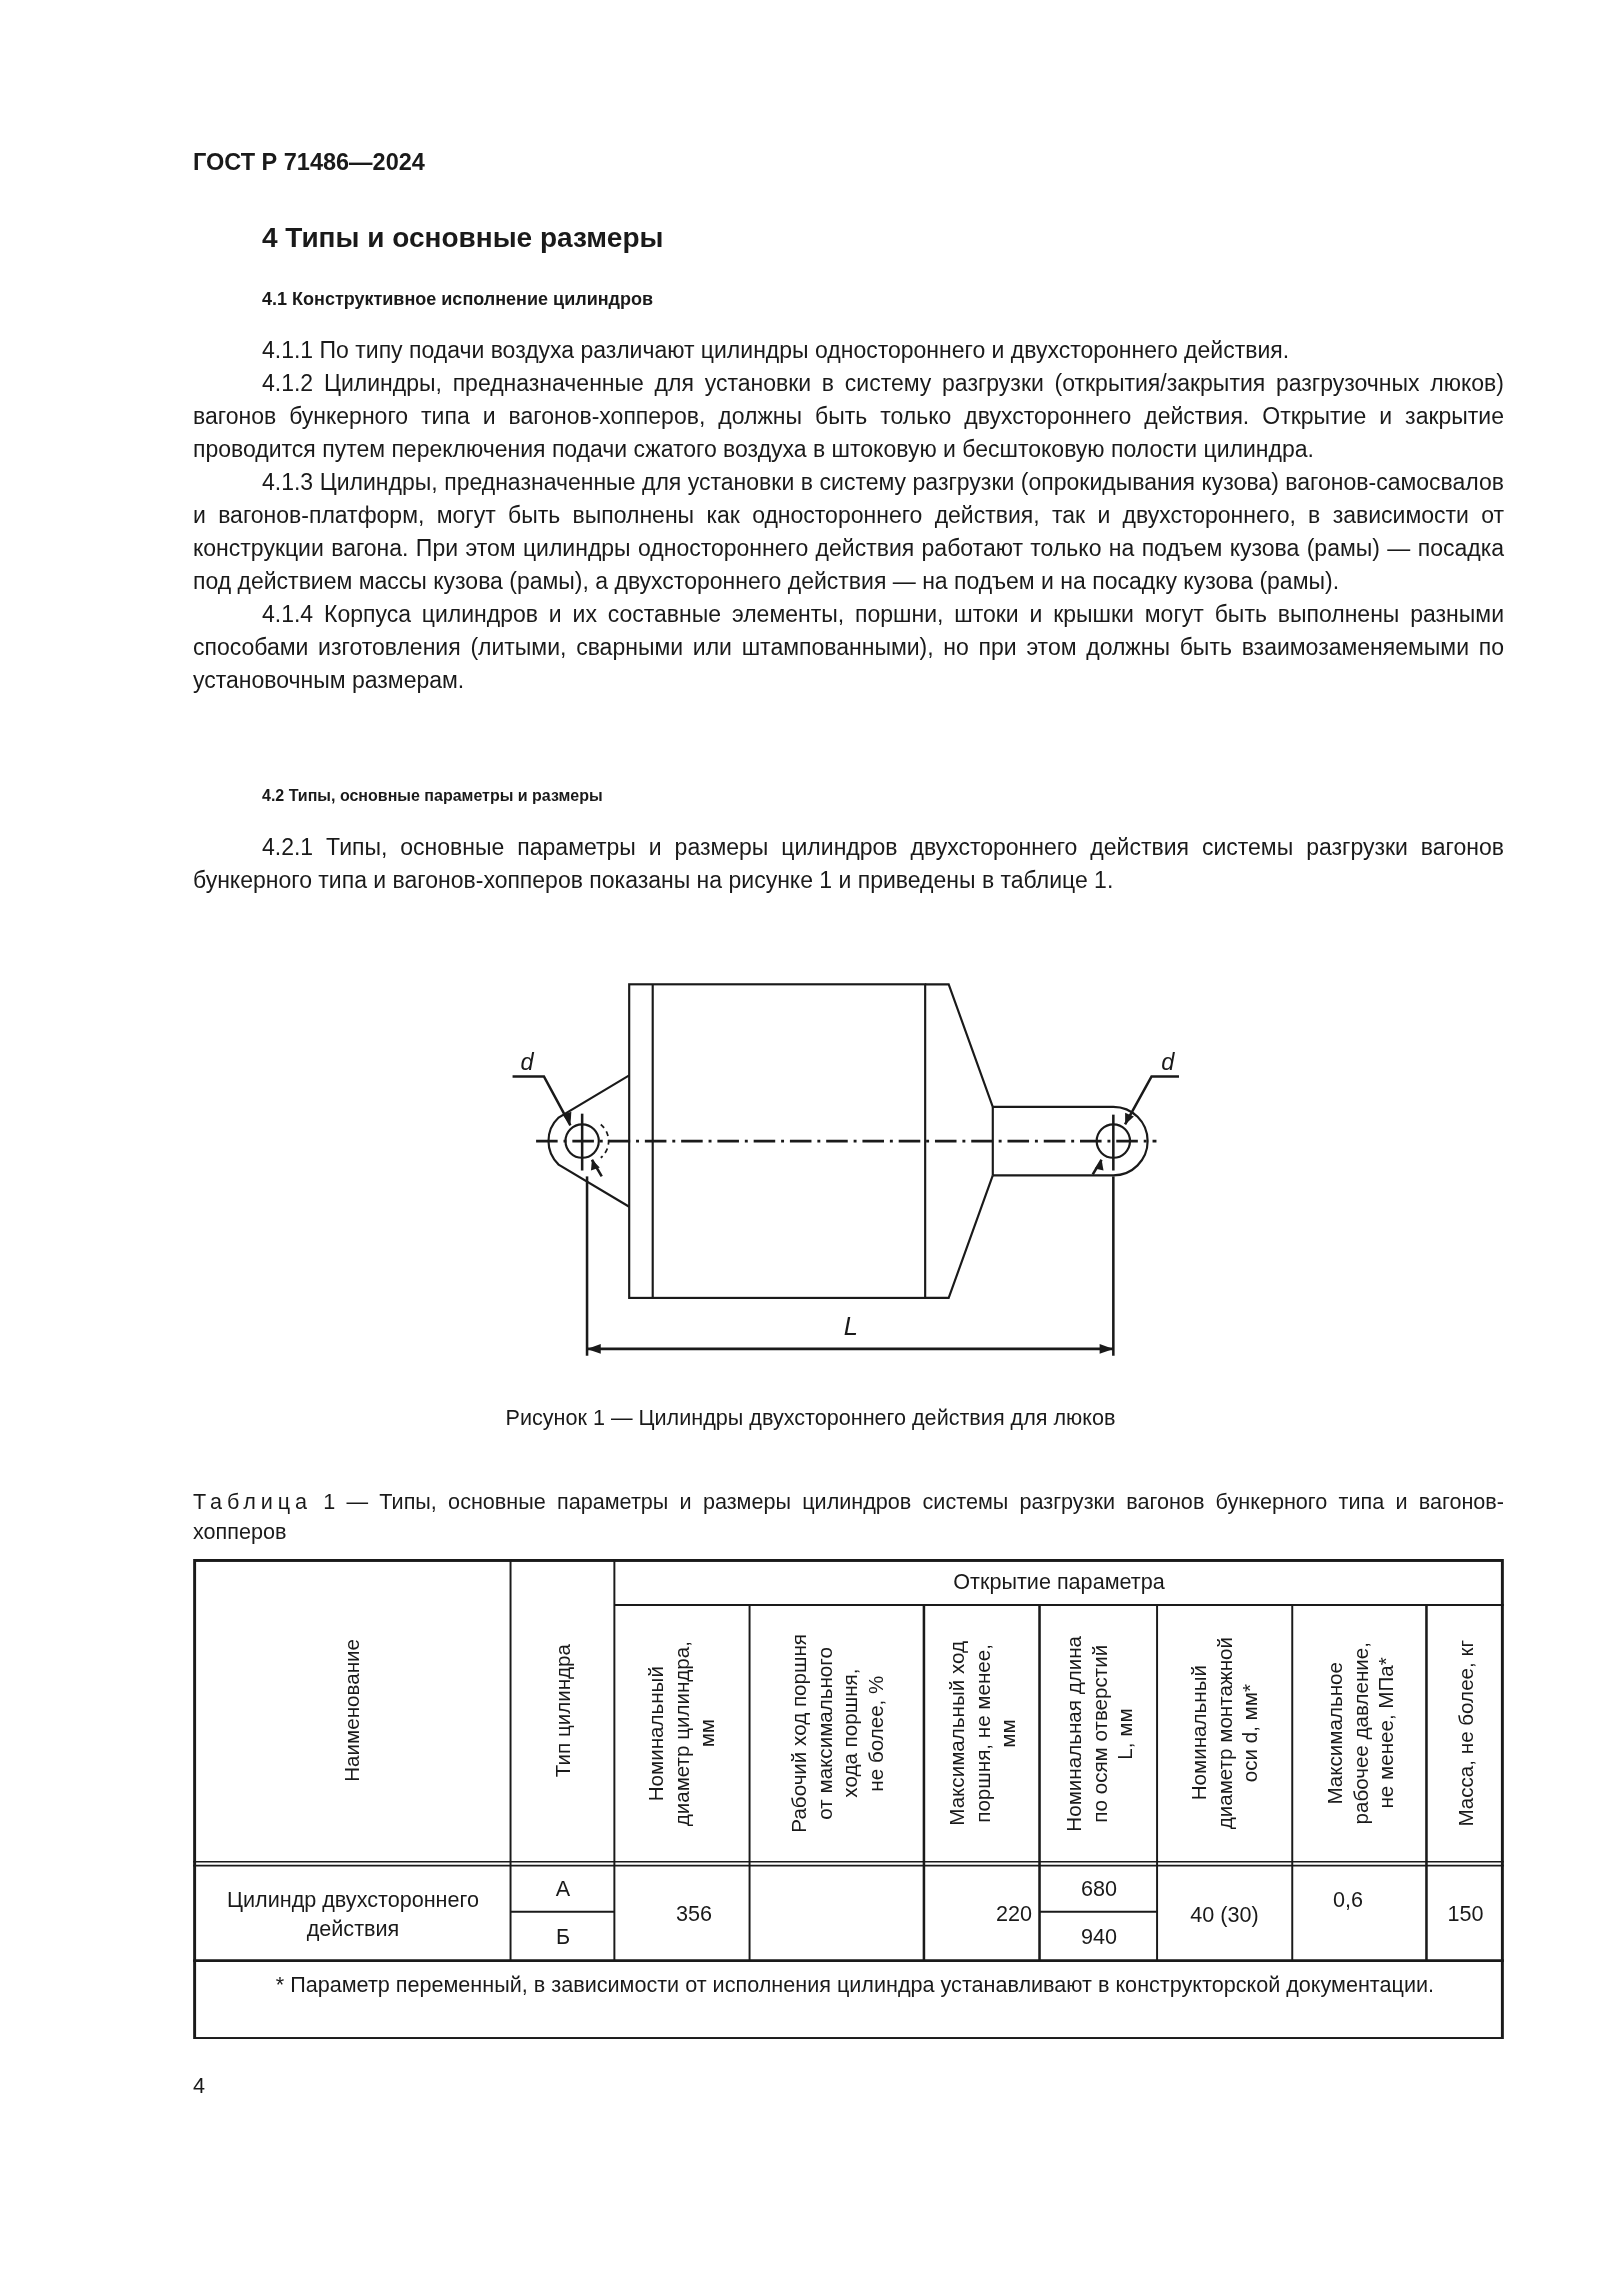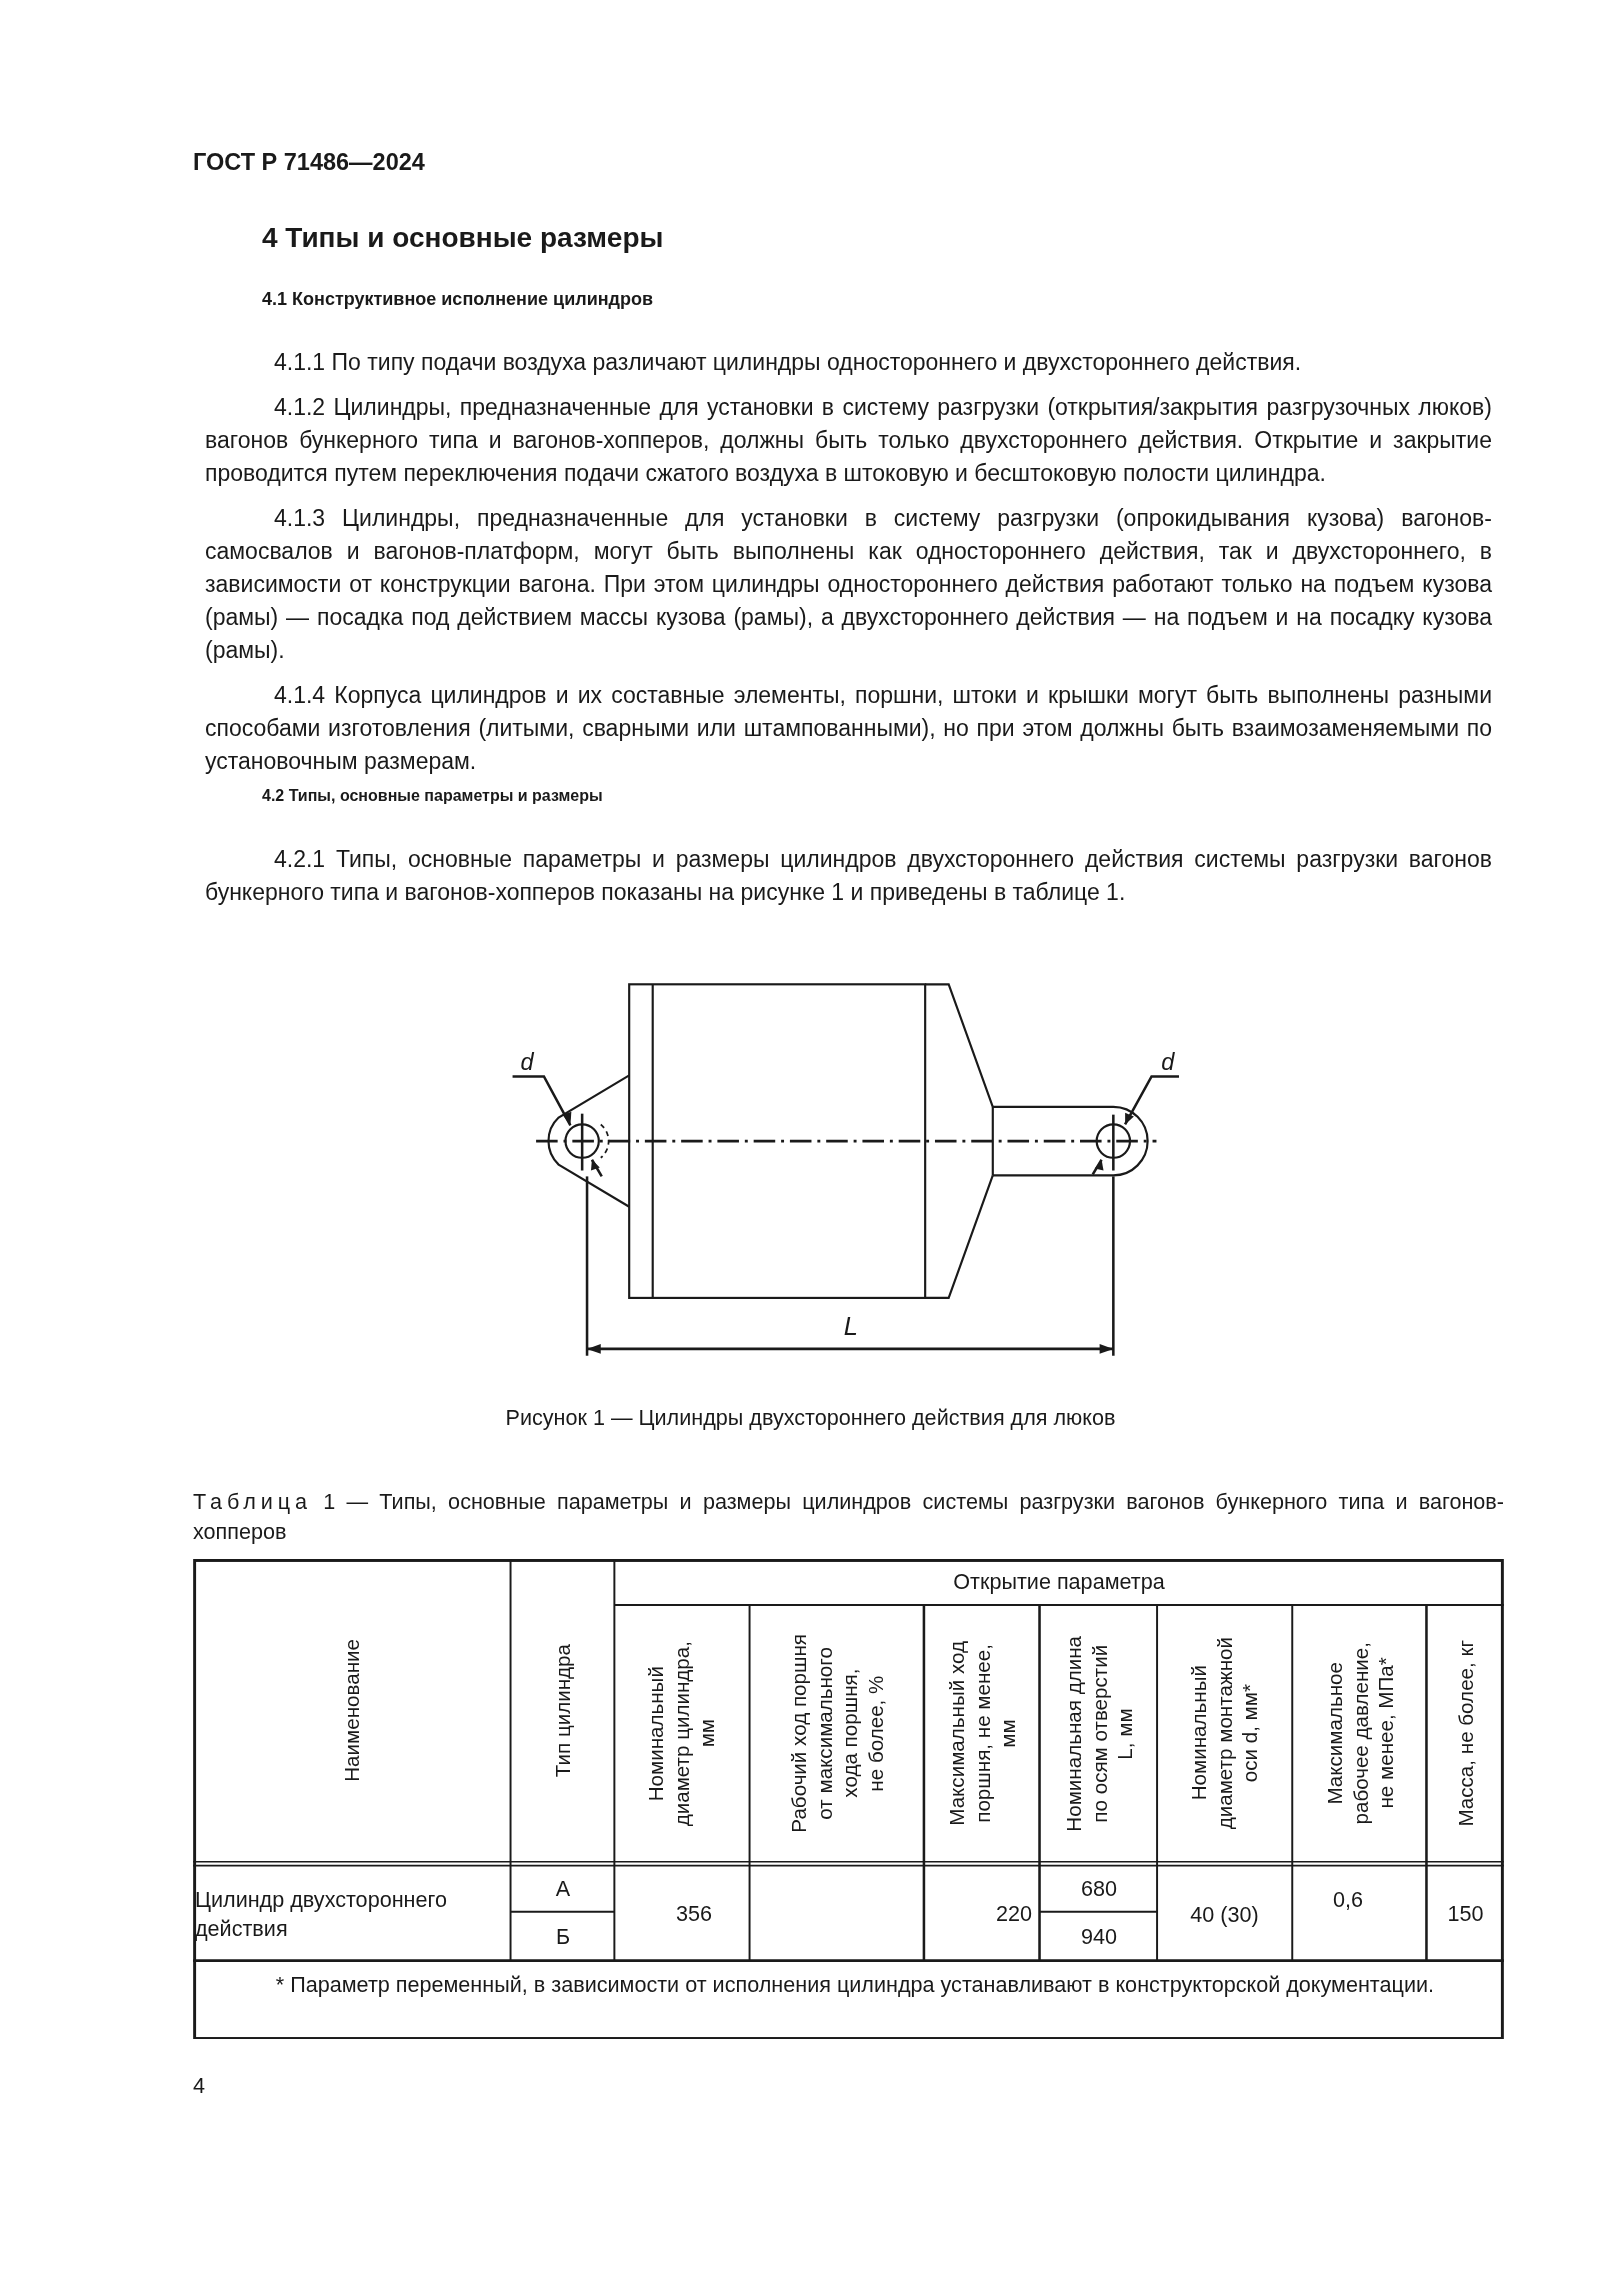--- a/index.html
+++ b/index.html
@@ -4,34 +4,34 @@
 <style>
   html, body { margin: 0; padding: 0; background: #ffffff; }
   body { width: 1621px; height: 2293px; position: relative; overflow: hidden;
          font-family: "Liberation Sans", sans-serif; color: #1a1a1a; }
   .abs { position: absolute; }
   .doc-id { left: 193px; top: 149px; font-size: 23.5px; font-weight: bold; }
   .h1 { left: 262px; top: 222px; font-size: 28px; font-weight: bold; }
   .h2 { left: 262px; top: 289px; font-size: 18px; font-weight: bold; }
   .body-block { left: 193px; width: 1311px; font-size: 23px; line-height: 33px;
                 text-align: justify; }
-  .body-block p { margin: 12px; text-indent: 69px; text-align: justify; }
+  .body-block p { margin: 0; text-indent: 69px; text-align: justify; }
   .block1 { top: 334px; }
   .h2b { left: 262px; top: 787px; font-size: 16px; font-weight: bold; }
   .block2 { top: 831px; }
   .fig { left: 0; top: 0; width: 1621px; height: 2293px; pointer-events: none; }
   .fig-caption { left: 0; width: 1621px; top: 1405px; text-align: center; font-size: 21.6px; }
   .tbl-caption { left: 193px; width: 1311px; top: 1487px; font-size: 21.6px; line-height: 30px; text-align: justify; }
   .tbl-caption .spaced { letter-spacing: 4.9px; }
   .tbl { left: 193px; top: 1559px; width: 1311px; height: 480px; }
   .cell { position: absolute; display: flex; align-items: center; justify-content: center;
           font-size: 21.6px; text-align: center; box-sizing: border-box; }
   .vtext { writing-mode: vertical-rl; transform: rotate(180deg); text-align: center;
            font-size: 20.6px; line-height: 25.5px; white-space: pre-line; }
-  .left-cell { justify-content: flex-start; text-align: left; padding-left: 2px; line-height: 29px; }
+  .left-cell { justify-content: flex-start; text-align: center; padding-left: 2px; line-height: 29px; }
   .footnote { position: absolute; left: 0; top: 402px; width: 1311px; padding: 7.8px 11.8px 0 11.8px;
               box-sizing: border-box; font-size: 21.6px; line-height: 31px; text-align: justify; }
   .footnote span.ind { display: inline-block; width: 71px; }
   .page-num { left: 193px; top: 2073px; font-size: 21.6px; }
 </style>
 </head>
 <body>
 
 <div class="abs doc-id">ГОСТ Р 71486—2024</div>
 

